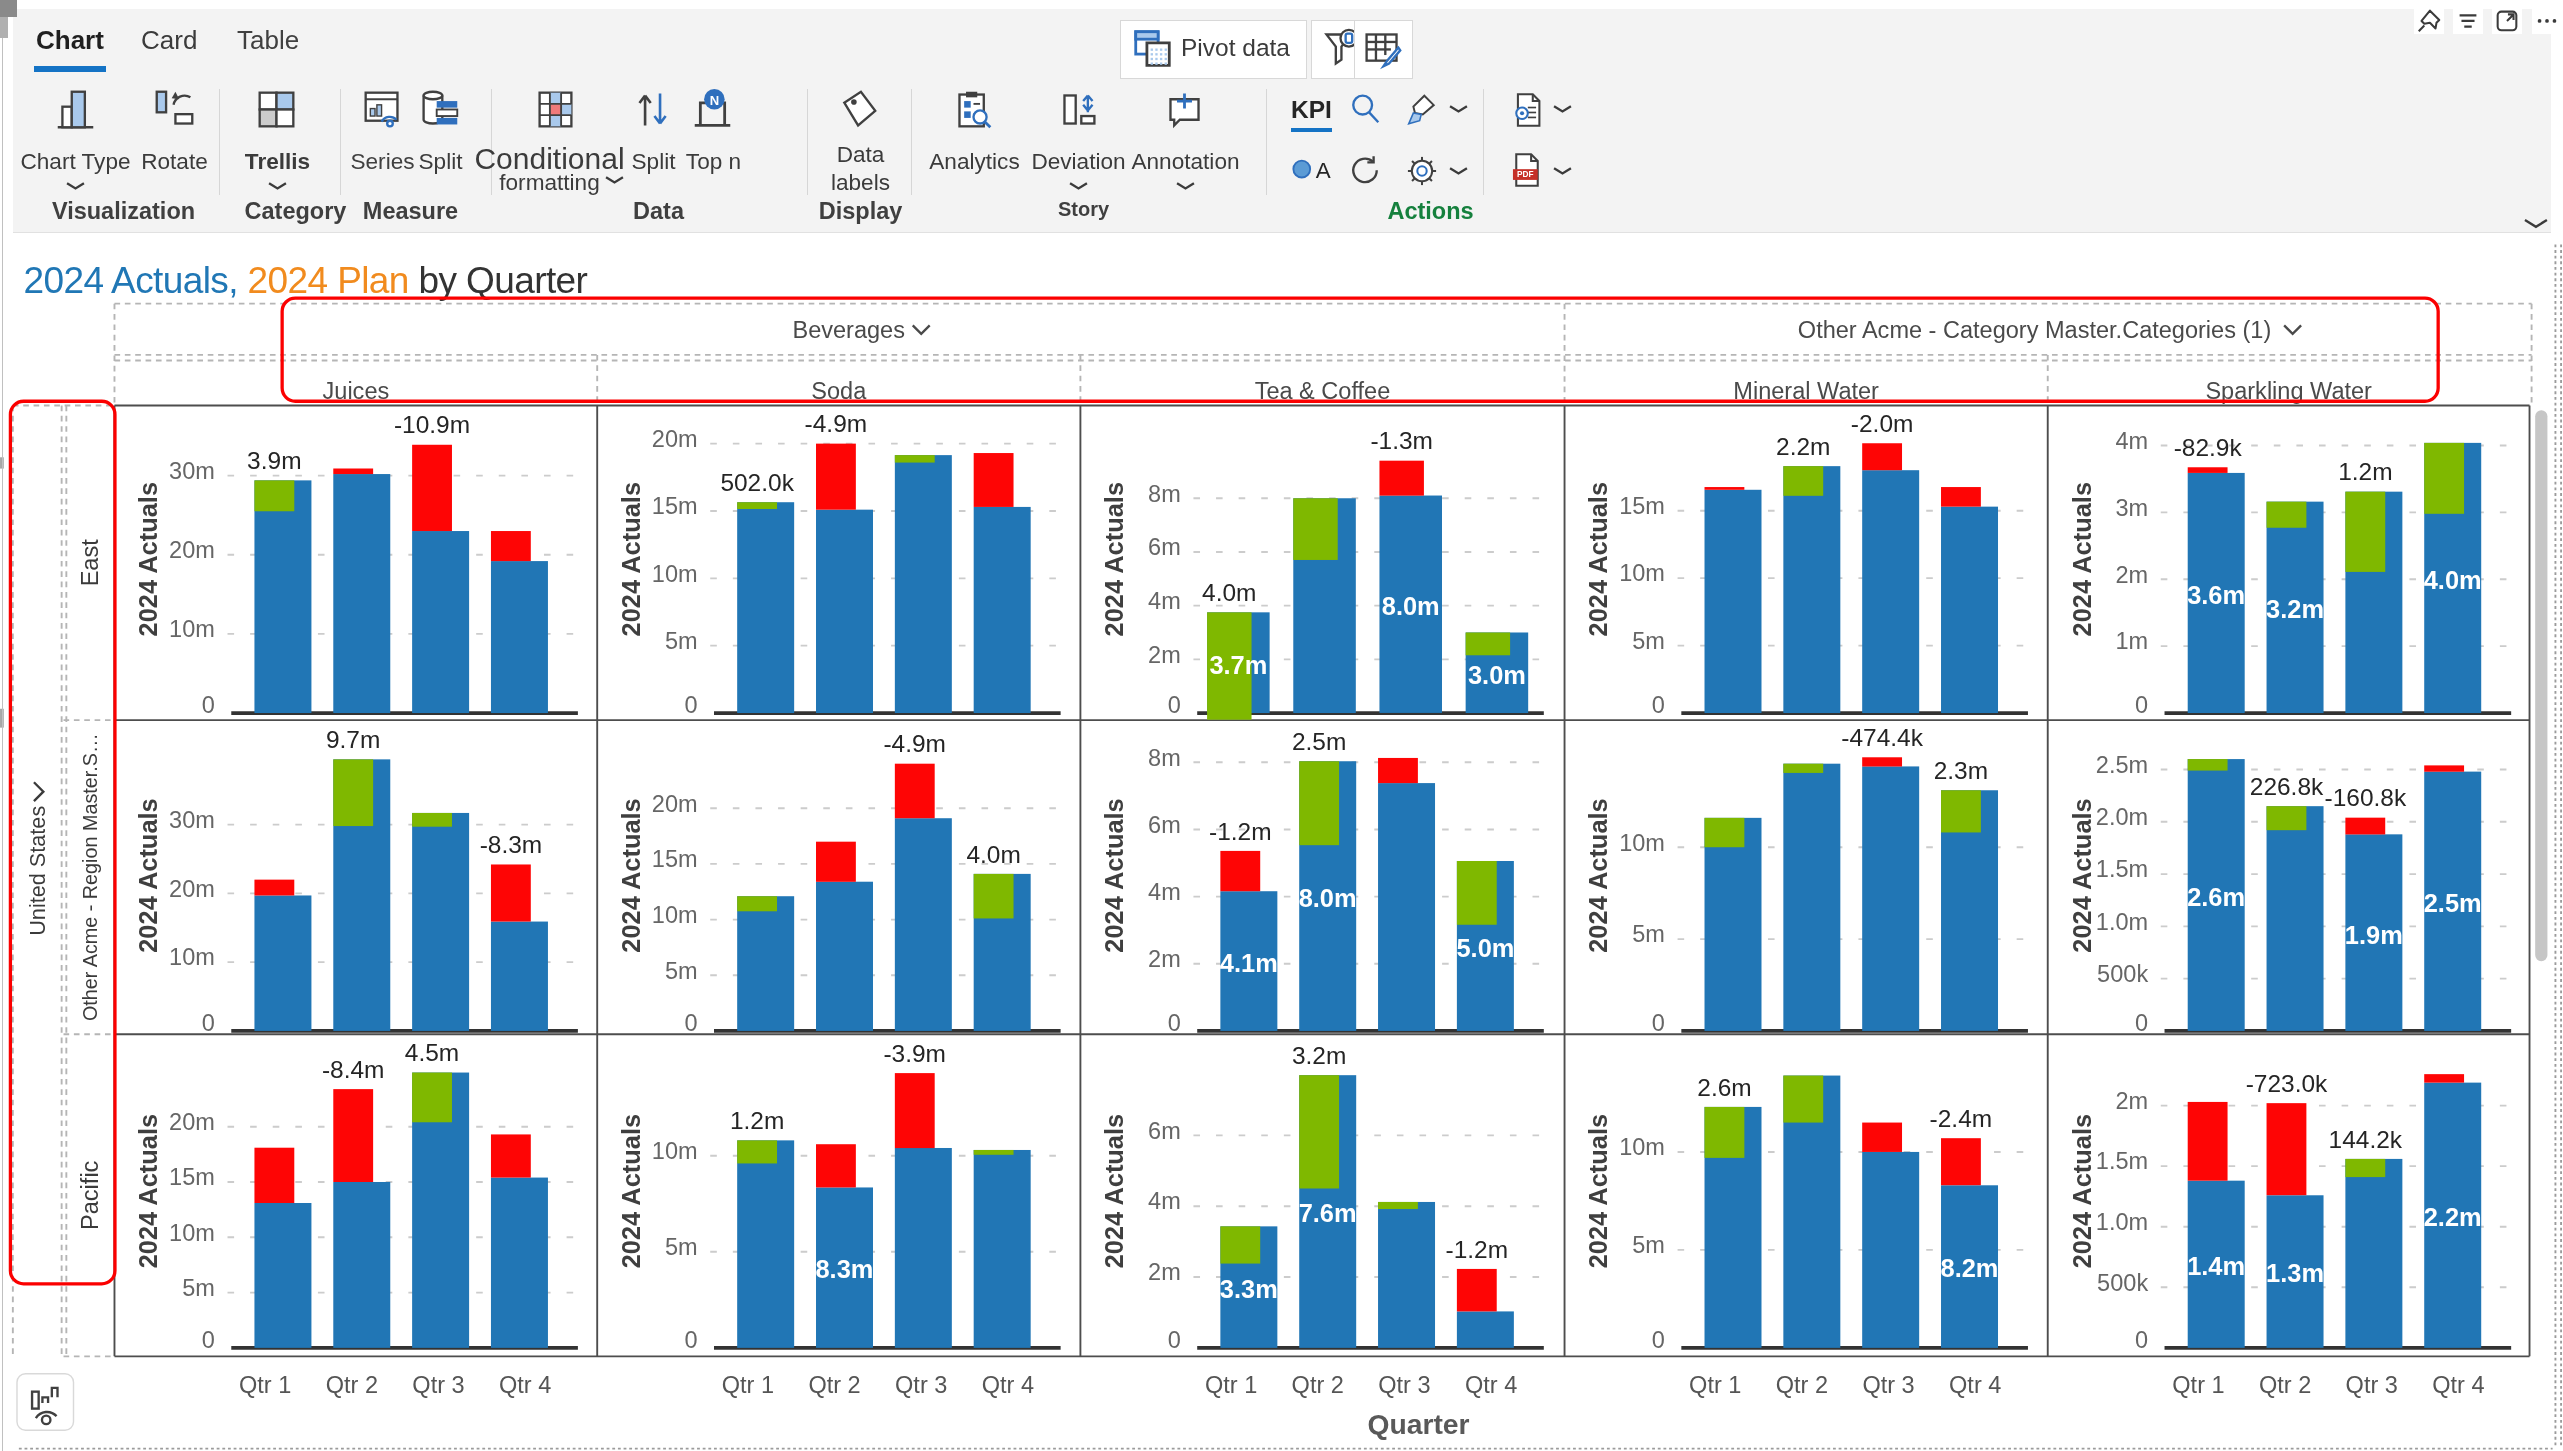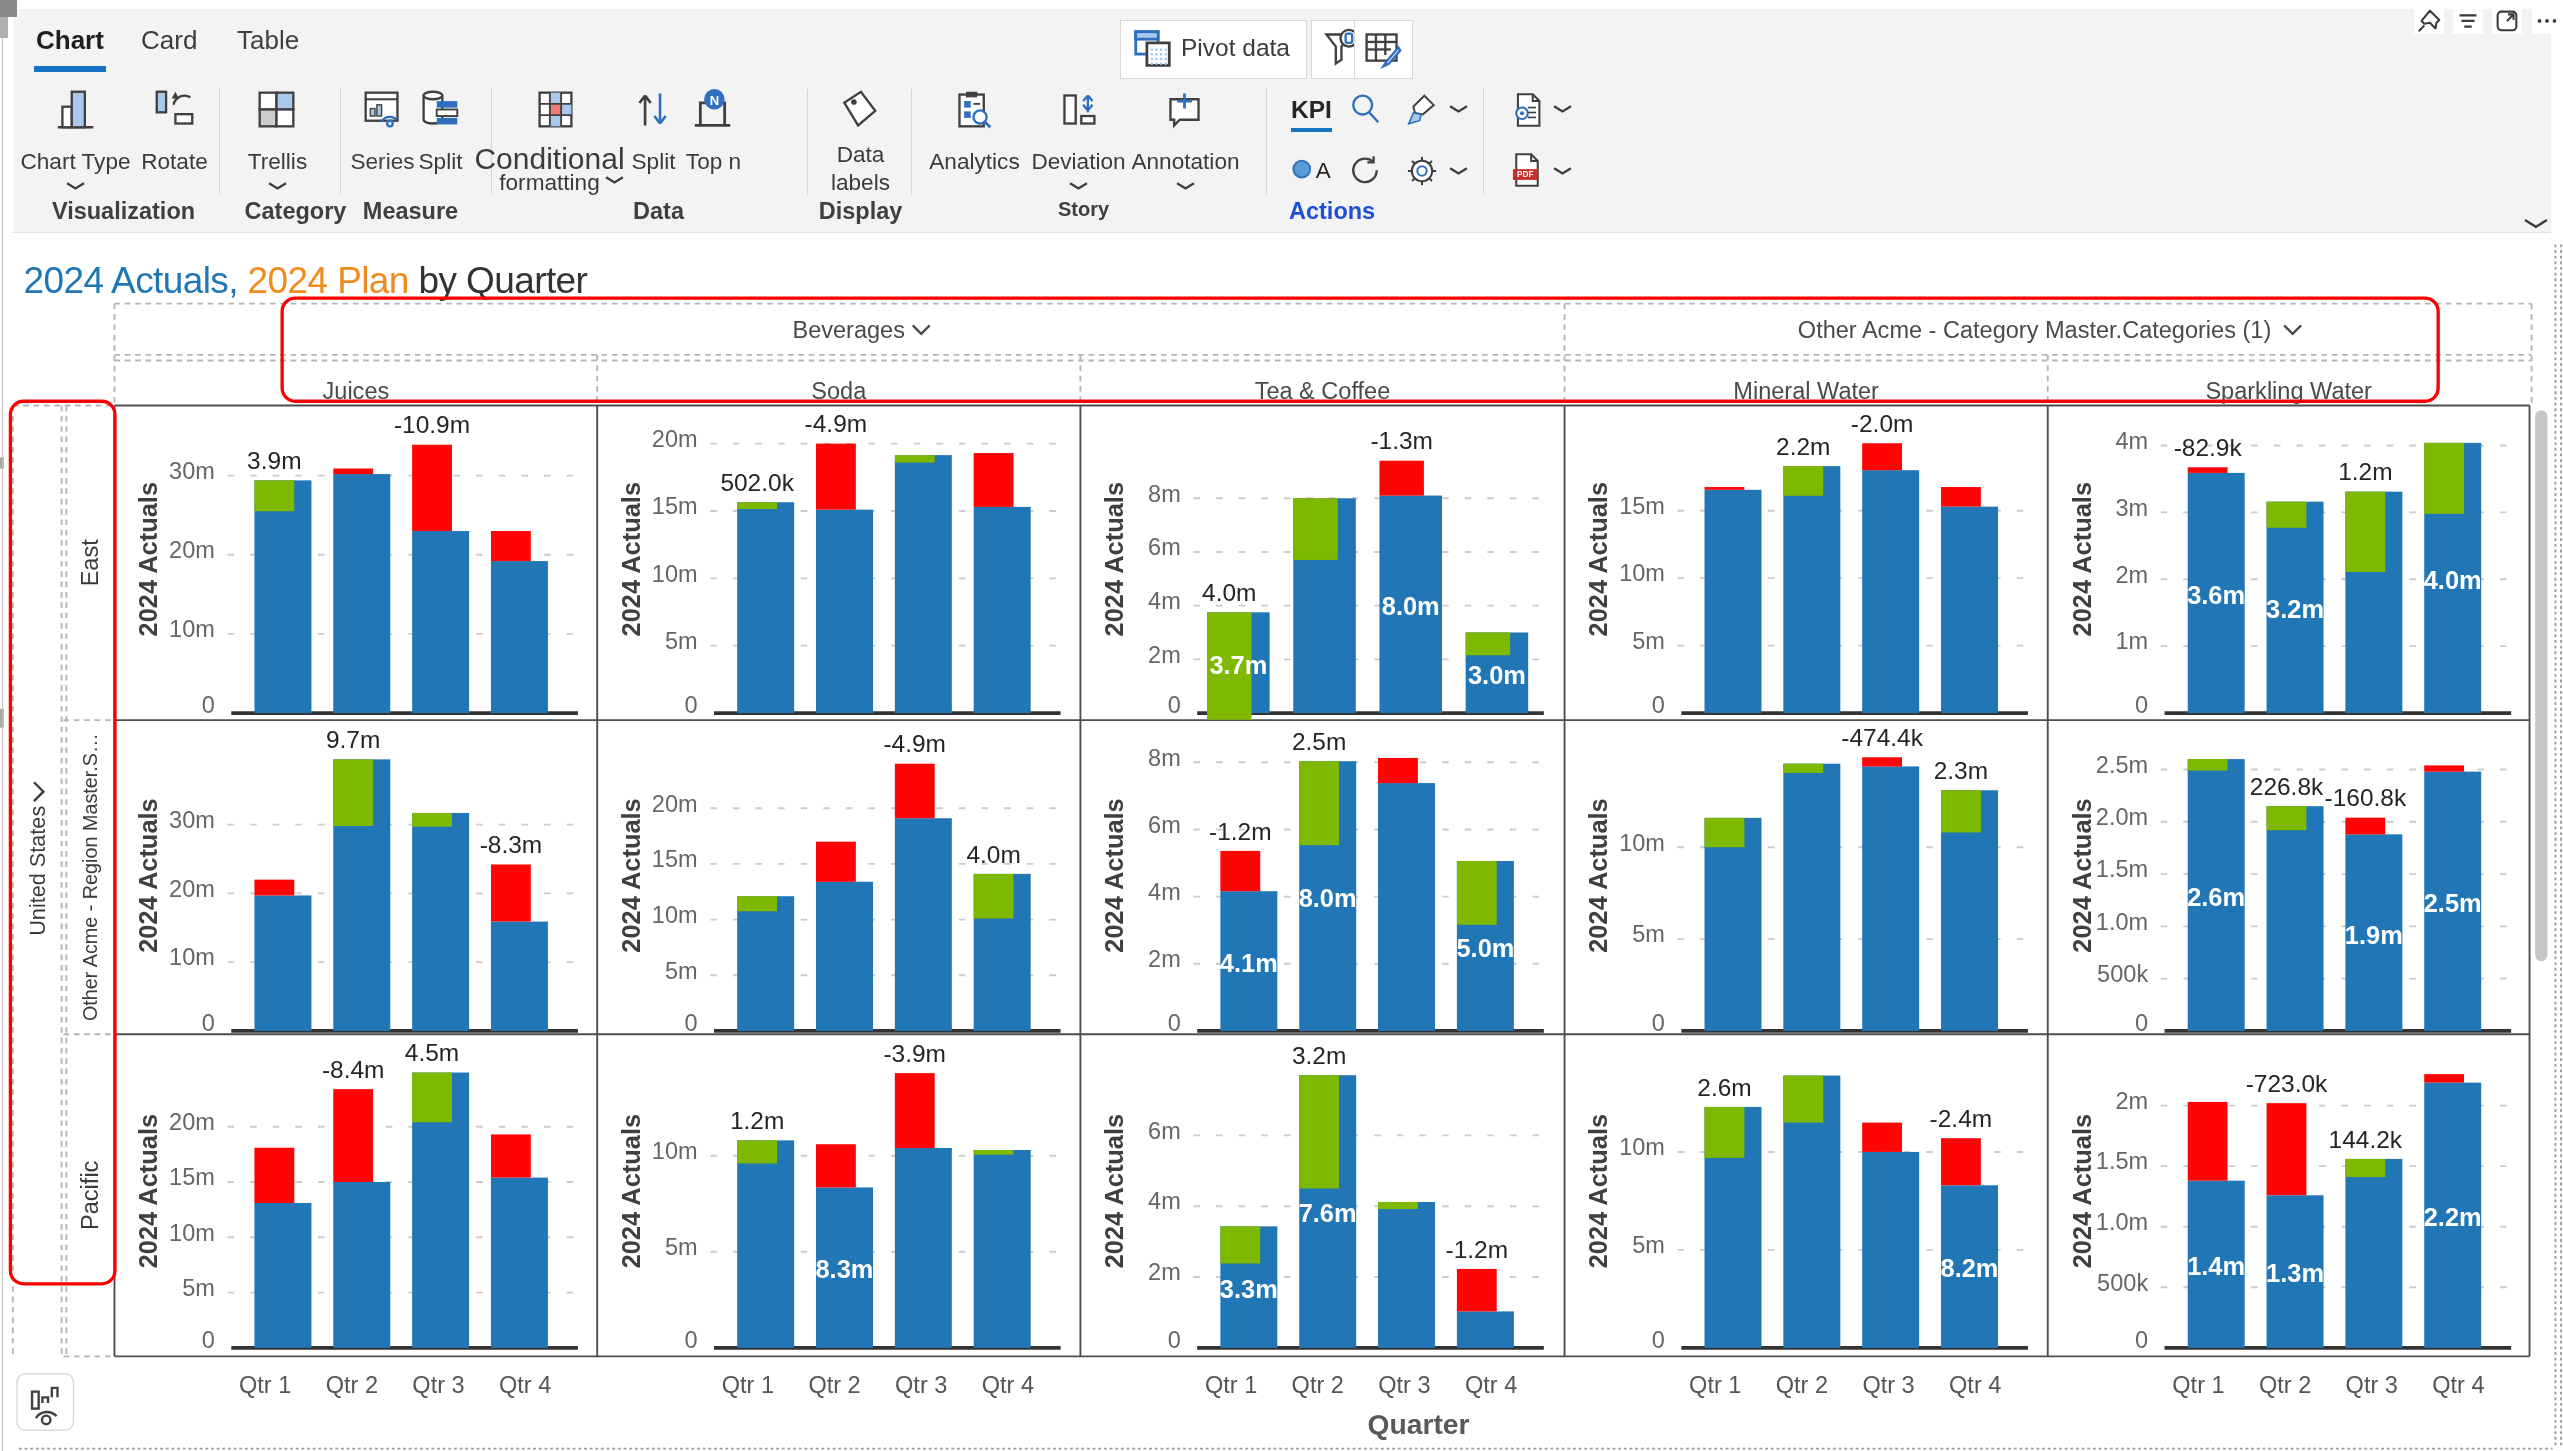--- a/index.html
+++ b/index.html
@@ -21,21 +21,21 @@
     <path d="M 24 4 l -4 7 l 8 1 z" fill="#404040"></path>
   </svg>
 <div style="position:absolute;left:33px;top:149px;width:283px;text-align:center;font-size:22.6px;color:#3b3b3b;font-weight:400;">Rotate</div>
 <div style="position:absolute;left:219px;top:89px;width:0.9px;height:106px;background:#d6d6d6;"></div>
 <svg style="position:absolute;left:255px;top:88px;" width="43" height="43" viewBox="0 0 46 46">
     <rect x="5" y="5" width="18" height="18" fill="#ffffff" stroke="#404040" stroke-width="2.5"></rect>
     <rect x="23" y="5" width="18" height="18" fill="#a9c9ec" stroke="#404040" stroke-width="2.5"></rect>
     <rect x="5" y="23" width="18" height="18" fill="#cccccc" stroke="#404040" stroke-width="2.5"></rect>
     <rect x="23" y="23" width="18" height="18" fill="#ffffff" stroke="#404040" stroke-width="2.5"></rect>
   </svg>
-<div style="position:absolute;left:136px;top:149px;width:283px;text-align:center;font-size:22.6px;color:#3b3b3b;font-weight:400;">Trellis</div>
+<div style="position:absolute;left:136px;top:149px;width:283px;text-align:center;font-size:22.6px;color:#3b3b3b;font-weight:700;">Trellis</div>
 <svg style="position:absolute;left:268px;top:181px;" width="19" height="12.2" viewBox="0 0 20 13">
     <path d="M 1 2.5 l 9.0 5.5 l 9.0 -5.5" stroke="#3b3b3b" stroke-width="2.5" fill="none"></path>
   </svg>
 <div style="position:absolute;left:340px;top:89px;width:0.9px;height:106px;background:#d6d6d6;"></div>
 <svg style="position:absolute;left:361px;top:88px;" width="43" height="43" viewBox="0 0 46 46">
     <rect x="5" y="5" width="34" height="30" fill="#ffffff" stroke="#404040" stroke-width="2.5"></rect>
     <line x1="5" y1="12" x2="39" y2="12" stroke="#404040" stroke-width="2"></line>
     <rect x="10" y="22" width="5" height="8" fill="#a9c9ec" stroke="#404040" stroke-width="1.5"></rect>
     <rect x="17" y="18" width="5" height="12" fill="#a9c9ec" stroke="#404040" stroke-width="1.5"></rect>
     <path d="M 22 36 a 10 10 0 0 1 16 -2" stroke="#2f6fbd" stroke-width="2.5" fill="none"></path>
@@ -175,21 +175,21 @@
   </svg>
 <svg style="position:absolute;left:1553px;top:166px;" width="19" height="12.2" viewBox="0 0 20 13">
     <path d="M 1 2.5 l 9.0 5.5 l 9.0 -5.5" stroke="#3b3b3b" stroke-width="2.5" fill="none"></path>
   </svg>
 <div style="position:absolute;left:-18px;top:198px;width:283px;text-align:center;font-size:23.5px;color:#3f3f3f;font-weight:700;">Visualization</div>
 <div style="position:absolute;left:154px;top:198px;width:283px;text-align:center;font-size:23.5px;color:#3f3f3f;font-weight:700;">Category</div>
 <div style="position:absolute;left:269px;top:198px;width:283px;text-align:center;font-size:23.5px;color:#3f3f3f;font-weight:700;">Measure</div>
 <div style="position:absolute;left:517px;top:198px;width:283px;text-align:center;font-size:23.5px;color:#3f3f3f;font-weight:700;">Data</div>
 <div style="position:absolute;left:719px;top:198px;width:283px;text-align:center;font-size:23.5px;color:#3f3f3f;font-weight:700;">Display</div>
 <div style="position:absolute;left:942px;top:198px;width:283px;text-align:center;font-size:20px;color:#3f3f3f;font-weight:700;">Story</div>
-<div style="position:absolute;left:1289px;top:198px;width:283px;text-align:left;font-size:23.5px;color:#1d4ed8;font-weight:700;">Actions</div>
+<div style="position:absolute;left:1289px;top:198px;width:283px;text-align:center;font-size:23.5px;color:#15803d;font-weight:700;">Actions</div>
 <div style="position:absolute;left:1120px;top:20px;width:185px;height:57px;background:#ffffff;border:1.4px solid #d8d8d8;"></div>
 <svg style="position:absolute;left:1132px;top:28px;" width="41" height="41" viewBox="0 0 44 44">
     <rect x="4" y="4" width="24" height="24" fill="#ffffff" stroke="#2f6fbd" stroke-width="3"></rect>
     <rect x="4" y="4" width="24" height="8" fill="#a9c9ec" stroke="#2f6fbd" stroke-width="3"></rect>
     <path d="M 16 16 h 24 v 24 h -24 z" fill="#ffffff" stroke="#404040" stroke-width="3"></path>
     <rect x="20" y="22" width="2.5" height="2.5" fill="#a9c9ec"></rect>
     <rect x="20" y="27" width="2.5" height="2.5" fill="#a9c9ec"></rect>
     <rect x="20" y="32" width="2.5" height="2.5" fill="#a9c9ec"></rect>
     <rect x="20" y="37" width="2.5" height="2.5" fill="#a9c9ec"></rect>
     <rect x="25" y="22" width="2.5" height="2.5" fill="#a9c9ec"></rect>

